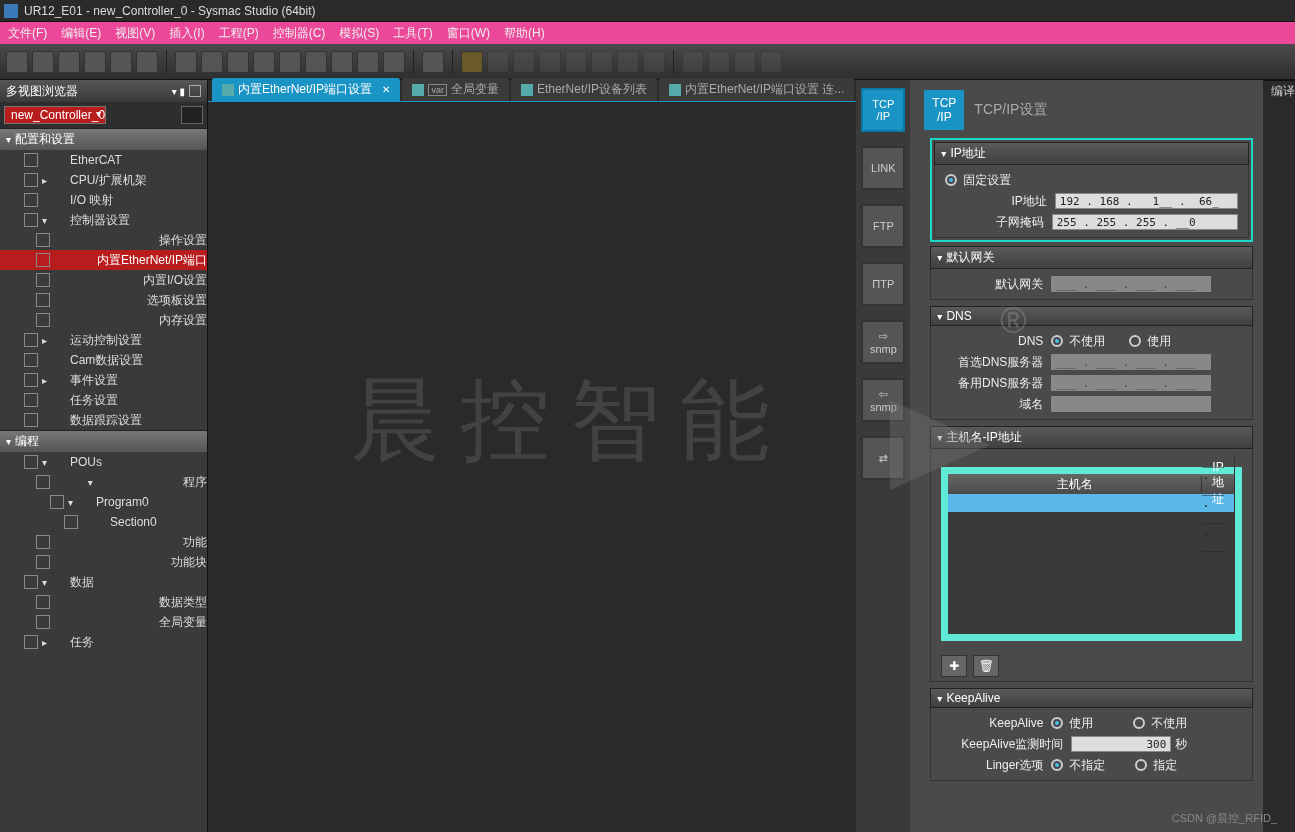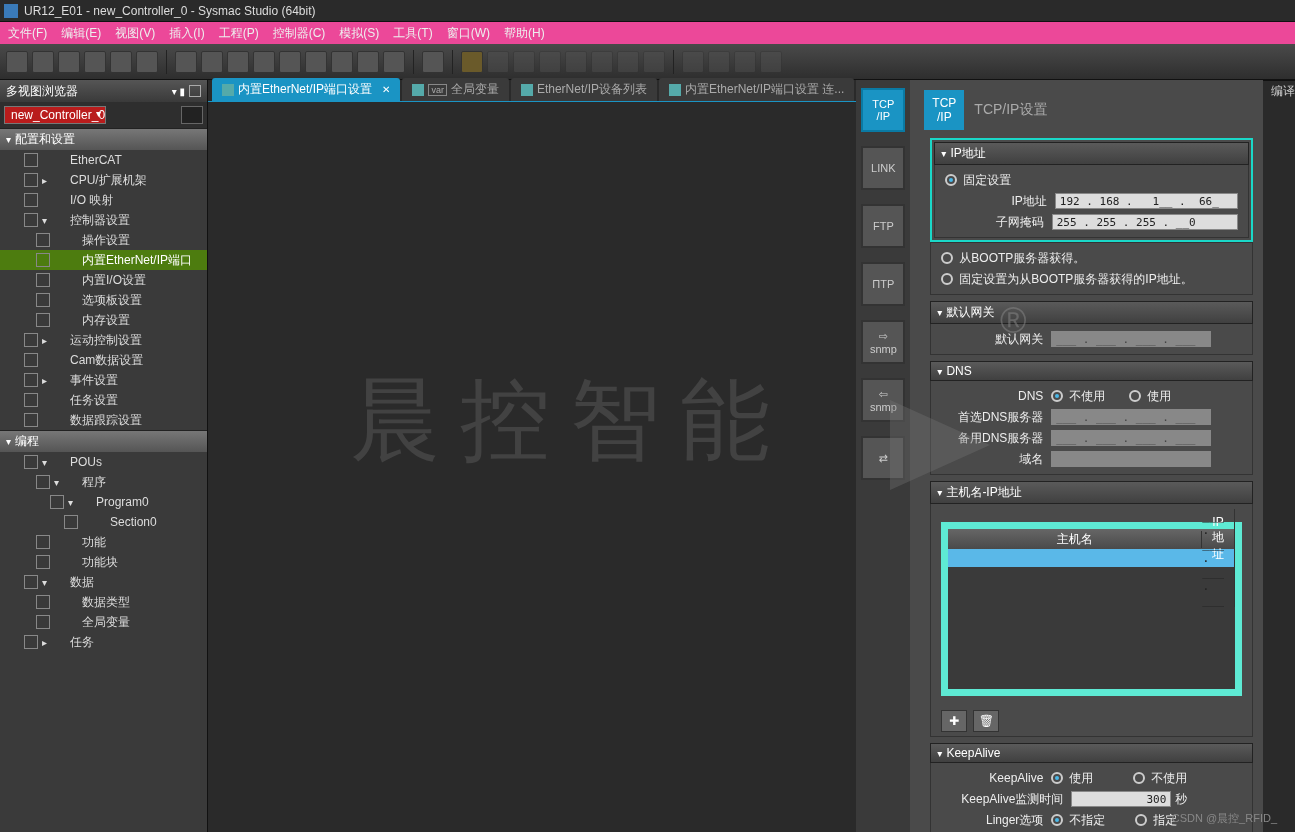--- a/index.html
+++ b/index.html
@@ -21,23 +21,23 @@
 .ctrlbar .sel { background: #b91c1c; border: 1px solid #777; padding: 1px 0 1px 6px; color: #fff; position: relative; }
 .ctrlbar .sel:after { content: "▾"; position: absolute; right: 4px; font-size: 10px; }
 .ctrlbar .chip { width: 22px; height: 18px; background: #222; border: 1px solid #666; }
 .tree { flex: 1; overflow: auto; background: #3a3a3a; }
 .treegrp { background: linear-gradient(#777,#555); color: #fff; padding: 2px 6px; border-top: 1px solid #222; display: flex; align-items: center; }
 .treegrp .tw { margin-right: 4px; font-size: 10px; }
 .trow { display: flex; align-items: center; height: 20px; padding-left: 10px; color: #ddd; white-space: nowrap; }
 .trow .marker { width: 14px; height: 14px; border: 1px solid #888; margin-right: 4px; flex-shrink: 0; }
 .trow .tw { width: 10px; font-size: 10px; flex-shrink: 0; }
 .trow .ico { width: 14px; height: 12px; margin-right: 4px; flex-shrink: 0; }
-.trow.sel { background: #4d7c0f; color: #fff; }
+.trow.sel { background: #b91c1c; color: #fff; }
 .trow.l1 { padding-left: 24px; }
-.trow.l2 { padding-left: 36px; }
+.trow.l2 { padding-left: 36px; justify-content: space-between; }
 .trow.l3 { padding-left: 50px; }
 .trow.l4 { padding-left: 64px; }
 .content { flex: 1; background: #2a2a2a; display: flex; flex-direction: row; }
 .tabs { height: 22px; background: #2a2a2a; display: flex; align-items: flex-end; padding-left: 4px; border-bottom: 1px solid #1a94c4; }
 .tab { background: #3a3a3a; color: #aaa; padding: 3px 10px; margin-right: 2px; display: flex; align-items: center; gap: 4px; border-top-left-radius: 3px; border-top-right-radius: 3px; cursor: pointer; }
 .tab.active { background: #1a94c4; color: #fff; }
 .tab .tico { width: 12px; height: 12px; background: #5aa; }
 .tab .close { font-size: 10px; margin-left: 6px; }
 .body { flex: 1; display: flex; background: #3a3a3a; overflow: hidden; }
 .sidetabs { width: 54px; background: #3a3a3a; display: flex; flex-direction: column; align-items: center; padding-top: 8px; gap: 14px; }
@@ -362,32 +362,20 @@
                 <span class="lbl">IP地址</span>
                 <input type="text" style="width: 184px;" value="192 . 168 .   1__ .  66_">
               </div>
             <div class="row">
                 <span class="lbl">子网掩码</span>
                 <input type="text" style="width: 193px;" value="255 . 255 . 255 . __0">
               </div>
           </div>
         </div>
 
-        <div class="section" style="margin-top:-4px">
-          <div class="secbody" style="border-top:1px solid #333">
-            <div class="row">
-                <span class="radio"></span>
-                <span class="txt">从BOOTP服务器获得。</span>
-              </div>
-            <div class="row">
-                <span class="radio"></span>
-                <span class="txt">固定设置为从BOOTP服务器获得的IP地址。</span>
-              </div>
-          </div>
-        </div>
 
         <div class="section">
           <div class="sechdr">
               <span class="tw">▾</span>
               <span>默认网关</span>
             </div>
           <div class="secbody">
             <div class="row">
                 <span class="lbl">默认网关</span>
                 <input type="text" class="ro" style="width: 160px;" value="___ . ___ . ___ . ___">

